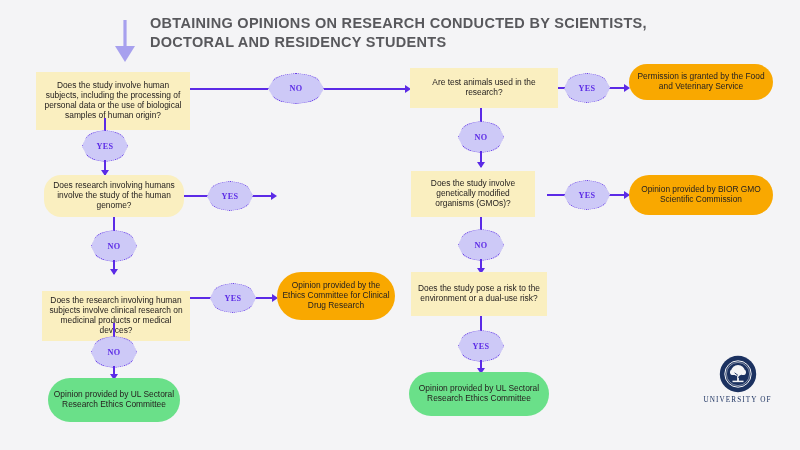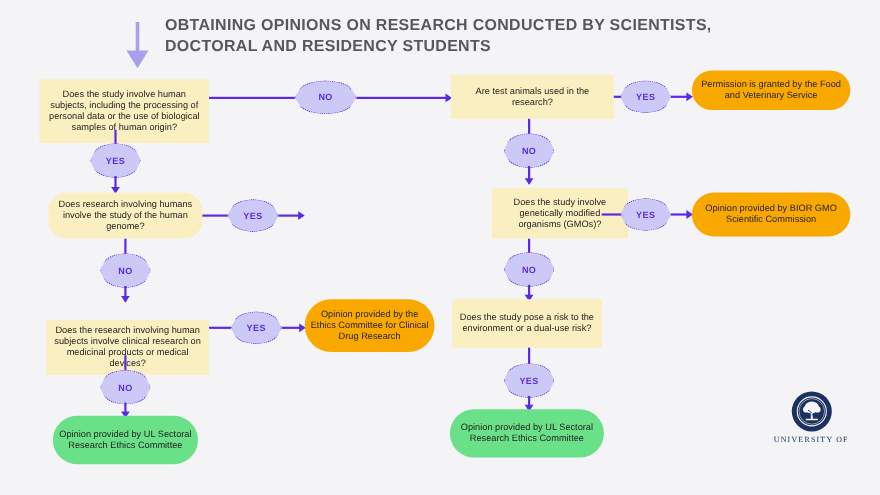--- a/index.html
+++ b/index.html
@@ -49,20 +49,21 @@
   .dec {
     position: absolute;
     display: flex; align-items: center; justify-content: center;
     background: #cdc9f7;
     border: 1.4px dotted #5b2ae6;
     color: #5b2ae6;
     font-size: 8.2px; font-weight: bold;
     letter-spacing: .4px;
     border-radius: 50% 50% 50% 50% / 50% 50% 50% 50%;
     clip-path: polygon(0% 50%, 14% 9%, 50% 0%, 86% 9%, 100% 50%, 86% 91%, 50% 100%, 14% 91%);
+    font-family: Liberation Serif, serif;
   }
 
   
   .ln { position: absolute; background: #5b2ae6; }
   .ln.h { height: 2px; }
   .ln.v { width: 2px; }
   .arrow-d, .arrow-r {
     position: absolute; width: 0; height: 0;
   }
   .arrow-d {
@@ -171,21 +172,21 @@
     <span>Permission is granted by the Food and Veterinary Service</span>
   </div>
 
   <div class="ln v" style="left:480px; top:108px; height:15px;"></div>
   <div class="dec" style="left:458px; top:121px; width:46px; height:32px;">
     <span>NO</span>
   </div>
   <div class="ln v" style="left:480px; top:151px; height:16px;"></div>
   <div class="arrow-d" style="left:477px; top:162px;"></div>
 
-  <div class="node q" style="left:411px; top:171px; width:124px; height:46px;margin-left:36px;">
+  <div class="node q" style="left:411px; top:171px; width:124px; height:46px;">
     <span>Does the study involve genetically modified organisms (GMOs)?</span>
   </div>
 
   <div class="ln h" style="left:547px; top:194px; width:20px;"></div>
   <div class="dec" style="left:564px; top:180px; width:46px; height:30px;">
     <span>YES</span>
   </div>
   <div class="ln h" style="left:610px; top:194px; width:18px;"></div>
   <div class="arrow-r" style="left:624px; top:191px;"></div>
   <div class="node out-orange" style="left:629px; top:175px; width:144px; height:40px;">

